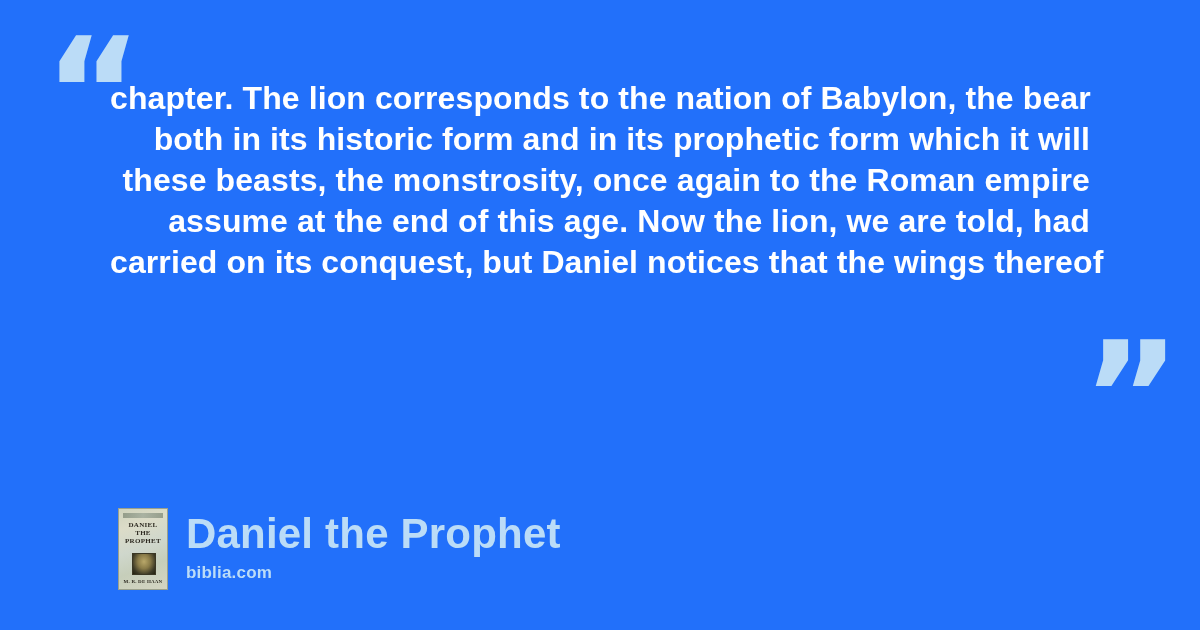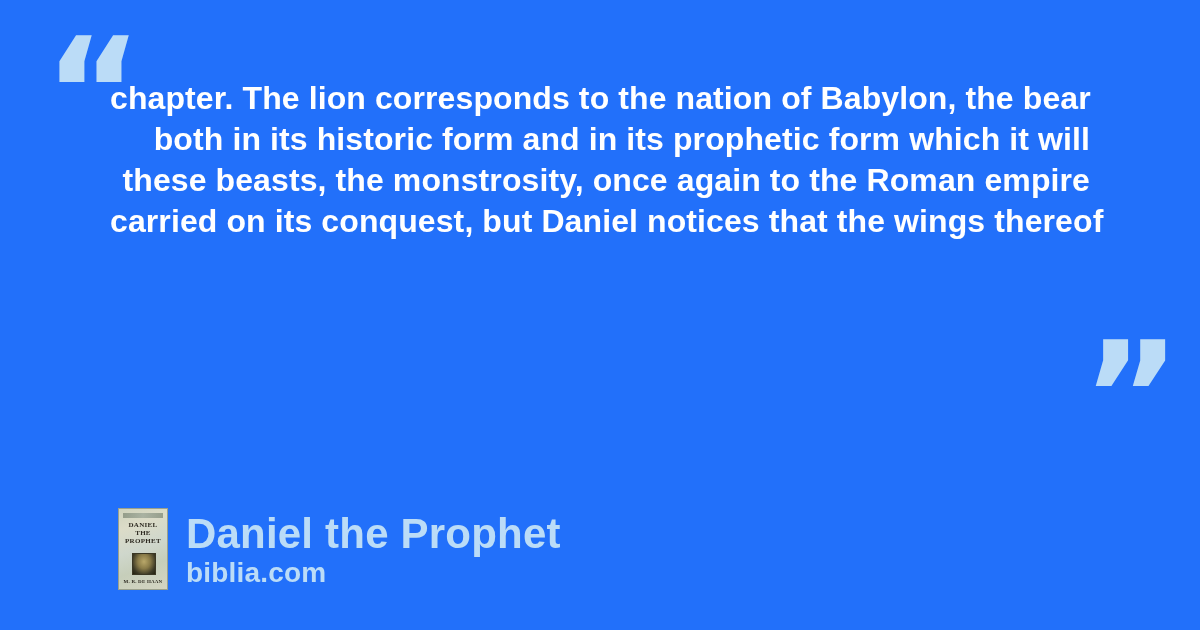--- a/index.html
+++ b/index.html
@@ -136,38 +136,39 @@
   }
   #book-title {
     color: #BBDCF7;
     font-size: 42px;
     font-weight: 700;
     line-height: 46px;
     letter-spacing: 0.2px;
   }
   #site-name {
     color: #BBDCF7;
-    font-size: 28px;
+    font-size: 17px;
     font-weight: 700;
     line-height: 28px;
     margin-top: 2px;
     letter-spacing: 0.2px;
   }
 </style>
 </head>
 <body>
 
 <div id="quote-card">
 
   <span id="quote-mark-open" class="quote-mark">“</span>
 
   <div id="quote-text">
     <span class="qline">chapter. The lion corresponds to the nation of Babylon, the bear</span>
     <span class="qline">both in its historic form and in its prophetic form which it will</span>
     <span class="qline">these beasts, the monstrosity, once again to the Roman empire</span>
+    <span class="qline">assume at the end of this age. Now the lion, we are told, had</span>
     <span class="qline">carried on its conquest, but Daniel notices that the wings thereof</span>
   </div>
 
   <span id="quote-mark-close" class="quote-mark">”</span>
 
   <div id="footer">
 
     <div id="book-cover">
       <div class="bc-band"></div>
       <div class="bc-title">DANIEL THE PROPHET</div>

